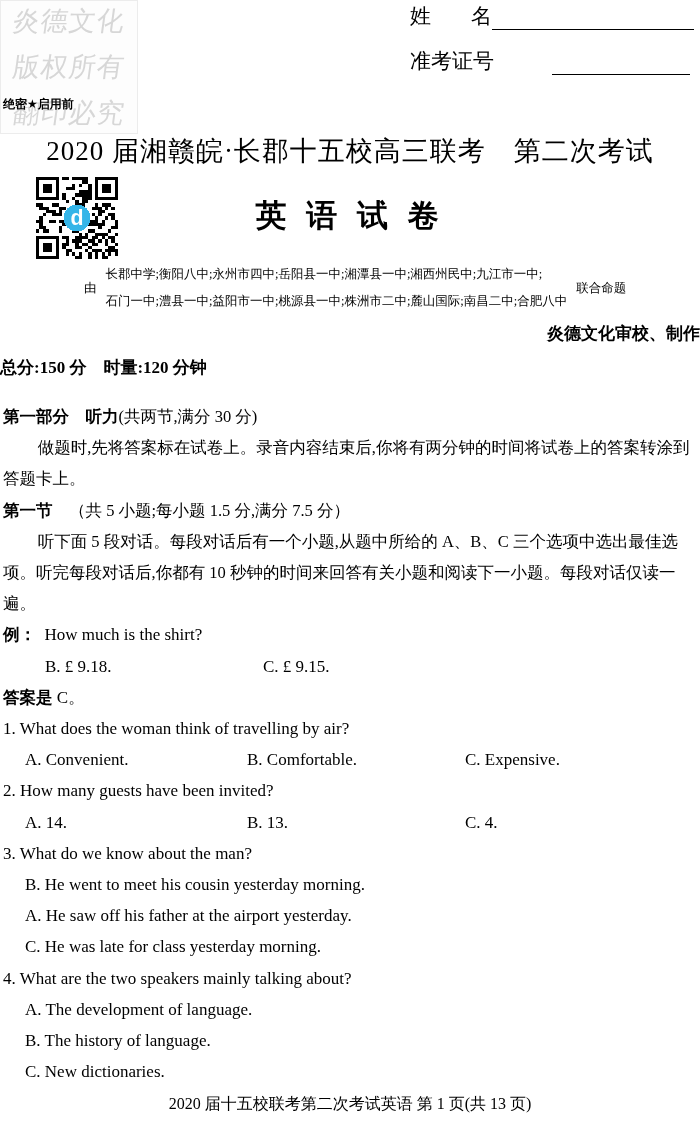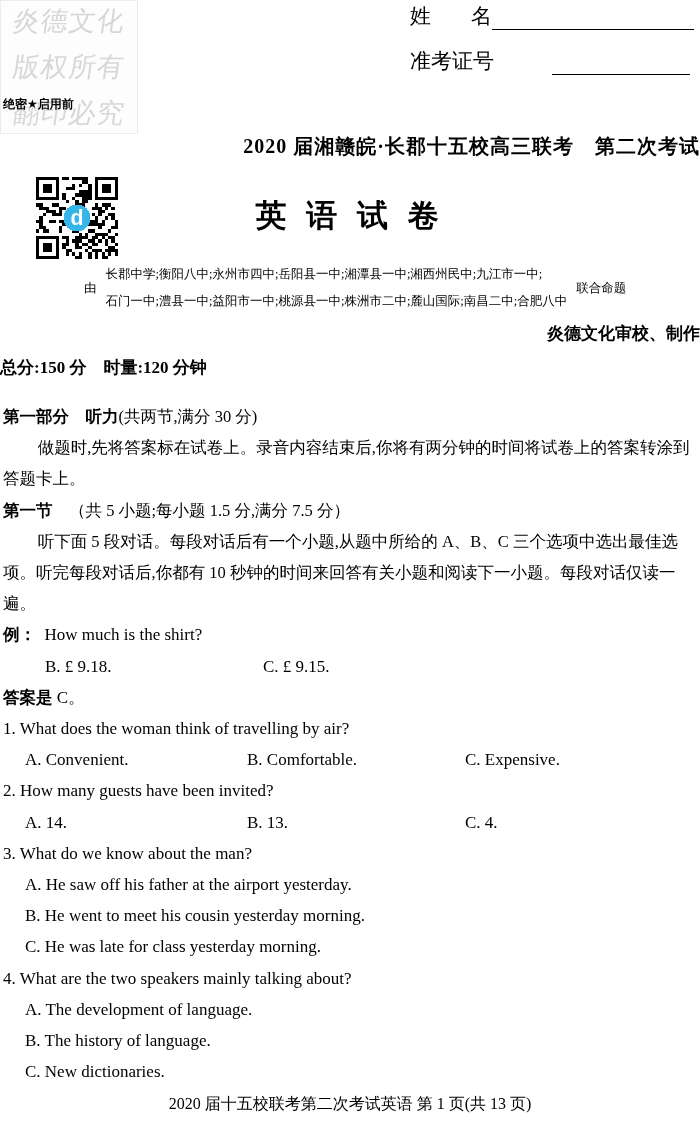--- a/index.html
+++ b/index.html
@@ -23,22 +23,22 @@
   #name-row .field-label{width:82px;}
   #name-row .blank{width:202px;}
   #adm-row{top:47px;left:410px;}
   #adm-row .field-label{width:84px;}
   #adm-row .blank{width:138px;margin-left:58px;}
 
   
   #secrecy{top:84px;left:3px;font-size:12px;margin-top:12px;}
 
   
-  #main-title{top:133px;left:0;width:100%;text-align:right;
-    font-size:20px;font-weight:bold;letter-spacing:1px;}
+  #main-title{top:133px;left:0;width:100%;text-align:center;
+    font-size:27px;font-weight:normal;letter-spacing:1px;}
 
   
   #qr-box{top:177px;left:36px;width:82px;height:82px;}
 
   
   #subject-title{top:195px;left:0;width:100%;text-align:center;
     font-size:31px;font-weight:bold;letter-spacing:6px;}
 
   
   #org-block{top:261px;left:84px;display:flex;align-items:center;
@@ -428,22 +428,22 @@
     </div>
 
     <p class="q-line">2. How many guests have been invited?</p>
     <div class="opt-row">
       <span class="opt-a">A. 14.</span>
       <span class="opt-b">B. 13.</span>
       <span class="opt-c">C. 4.</span>
     </div>
 
     <p class="q-line">3. What do we know about the man?</p>
+    <p class="q-line opt-stack">B. He went to meet his cousin yesterday morning.</p>
     <p class="q-line opt-stack">A. He saw off his father at the airport yesterday.</p>
-    <p class="q-line opt-stack">B. He went to meet his cousin yesterday morning.</p>
     <p class="q-line opt-stack">C. He was late for class yesterday morning.</p>
 
     <p class="q-line">4. What are the two speakers mainly talking about?</p>
     <p class="q-line opt-stack">A. The development of language.</p>
     <p class="q-line opt-stack">B. The history of language.</p>
     <p class="q-line opt-stack">C. New dictionaries.</p>
 
   </div>
 
   <div class="abs" id="footer">2020 届十五校联考第二次考试英语 第 1 页(共 13 页)</div>

